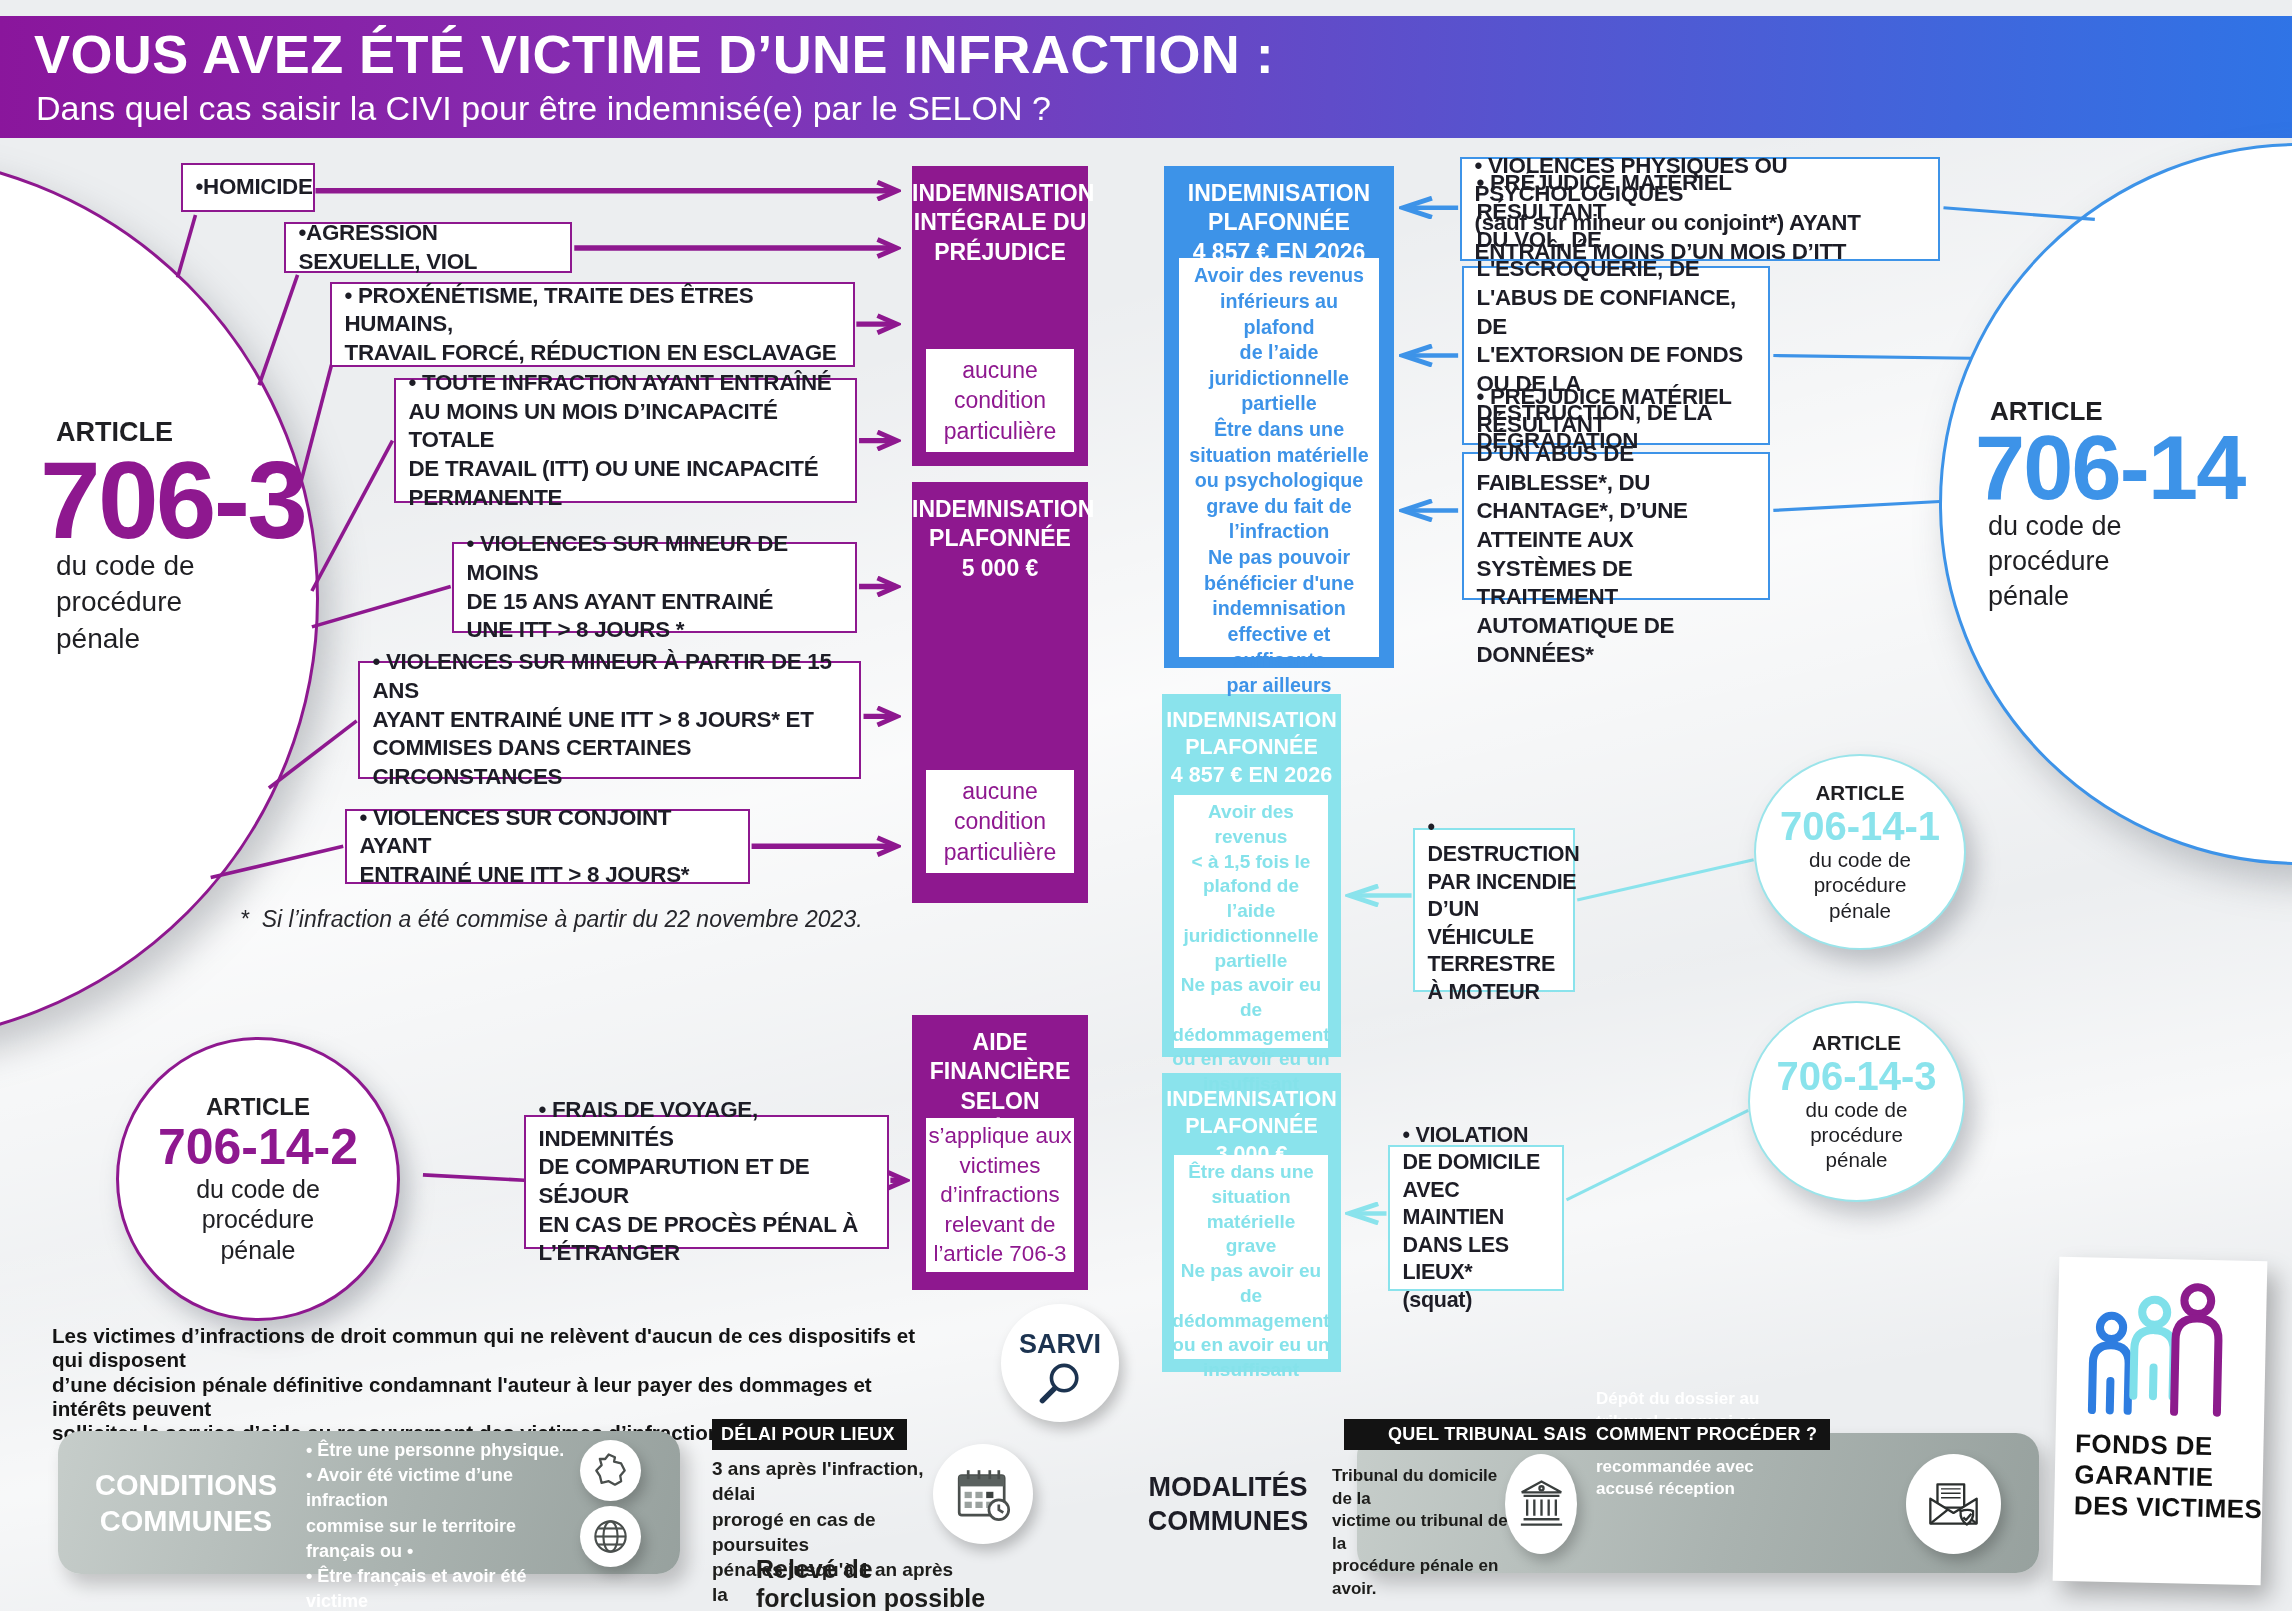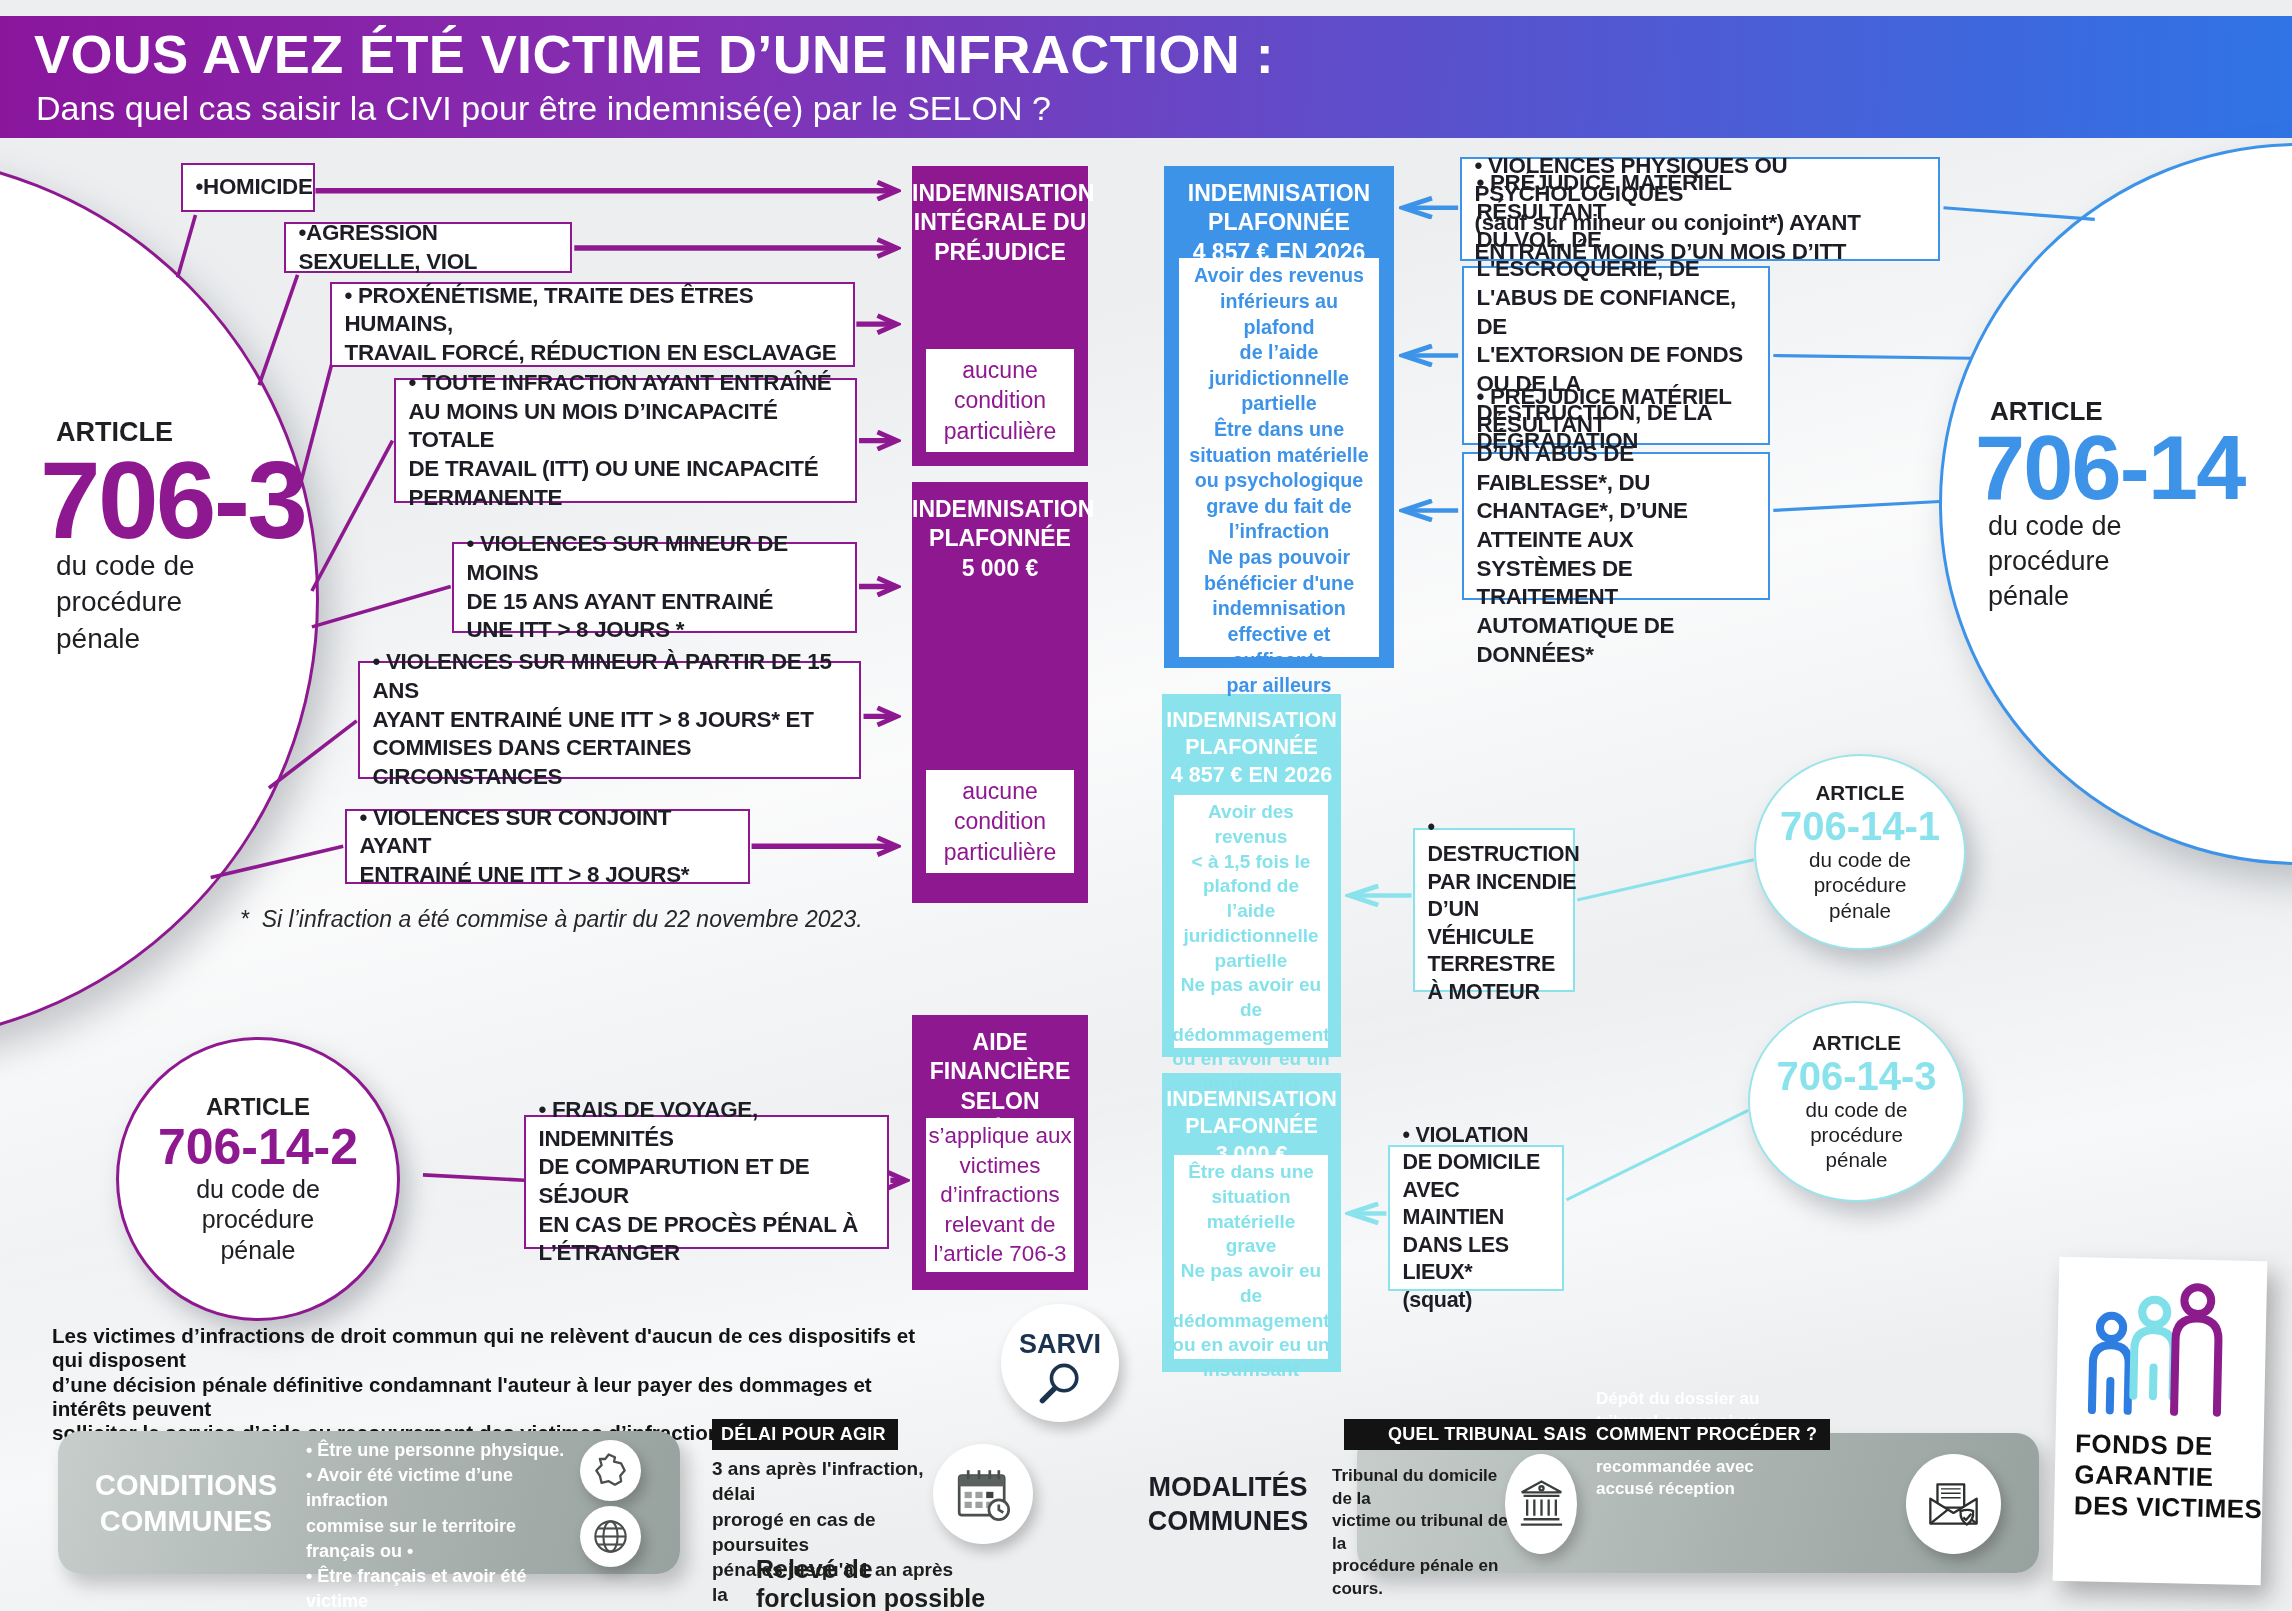--- a/index.html
+++ b/index.html
@@ -409,21 +409,21 @@
       <g fill="none" stroke="#4a4f4d" stroke-width="2.4">
         <circle cx="23" cy="23" r="17"></circle>
         <ellipse cx="23" cy="23" rx="8" ry="17"></ellipse>
         <line x1="6" y1="23" x2="40" y2="23"></line>
         <line x1="8.5" y1="14" x2="37.5" y2="14"></line>
         <line x1="8.5" y1="32" x2="37.5" y2="32"></line>
       </g>
     </svg>
   </div>
 
-  <div class="blackhdr" id="dlhdr">DÉLAI POUR AGIR</div>
+  <div class="blackhdr" id="dlhdr">DÉLAI POUR LIEUX</div>
   <div class="smalltxt" id="dltxt">3 ans après l'infraction, délai
 prorogé en cas de poursuites
 pénales jusqu'à 1 an après la
 dernière décision pénale
 définitive</div>
   <div id="dlnote">Relevé de forclusion possible</div>
   <div class="iconcir" id="iccal">
     <svg width="63" height="63" viewBox="0 0 70 70">
       <g fill="none" stroke="#4a4f4d" stroke-width="3">
         <rect x="8" y="14" width="50" height="44" rx="3" fill="#fff"></rect>
@@ -446,21 +446,21 @@
     </svg>
   </div>
 
   <div class="graybar" id="gb2"></div>
   <div class="grayttl" id="modttl">MODALITÉS
 COMMUNES</div>
   <div class="blackhdr" id="qthdr">QUEL TRIBUNAL SAISIR ?</div>
   <div class="smalltxt" id="qttxt">Tribunal du domicile de la
 victime ou tribunal de la
 procédure pénale en
-cours.</div>
+avoir.</div>
   <div class="iconcir" id="ictrib">
     <svg width="47" height="52" viewBox="0 0 52 58">
       <g fill="none" stroke="#3a3f3e" stroke-width="2.6">
         <path d="M4,16 L26,4 L48,16 Z"></path>
         <circle cx="26" cy="11.5" r="2.3"></circle>
         <line x1="6" y1="20" x2="46" y2="20"></line>
         <path d="M10,24 v18 M18,24 v18 M26,24 v18 M34,24 v18 M42,24 v18"></path>
         <line x1="6" y1="46" x2="46" y2="46"></line>
         <line x1="3" y1="52" x2="49" y2="52"></line>
       </g>

